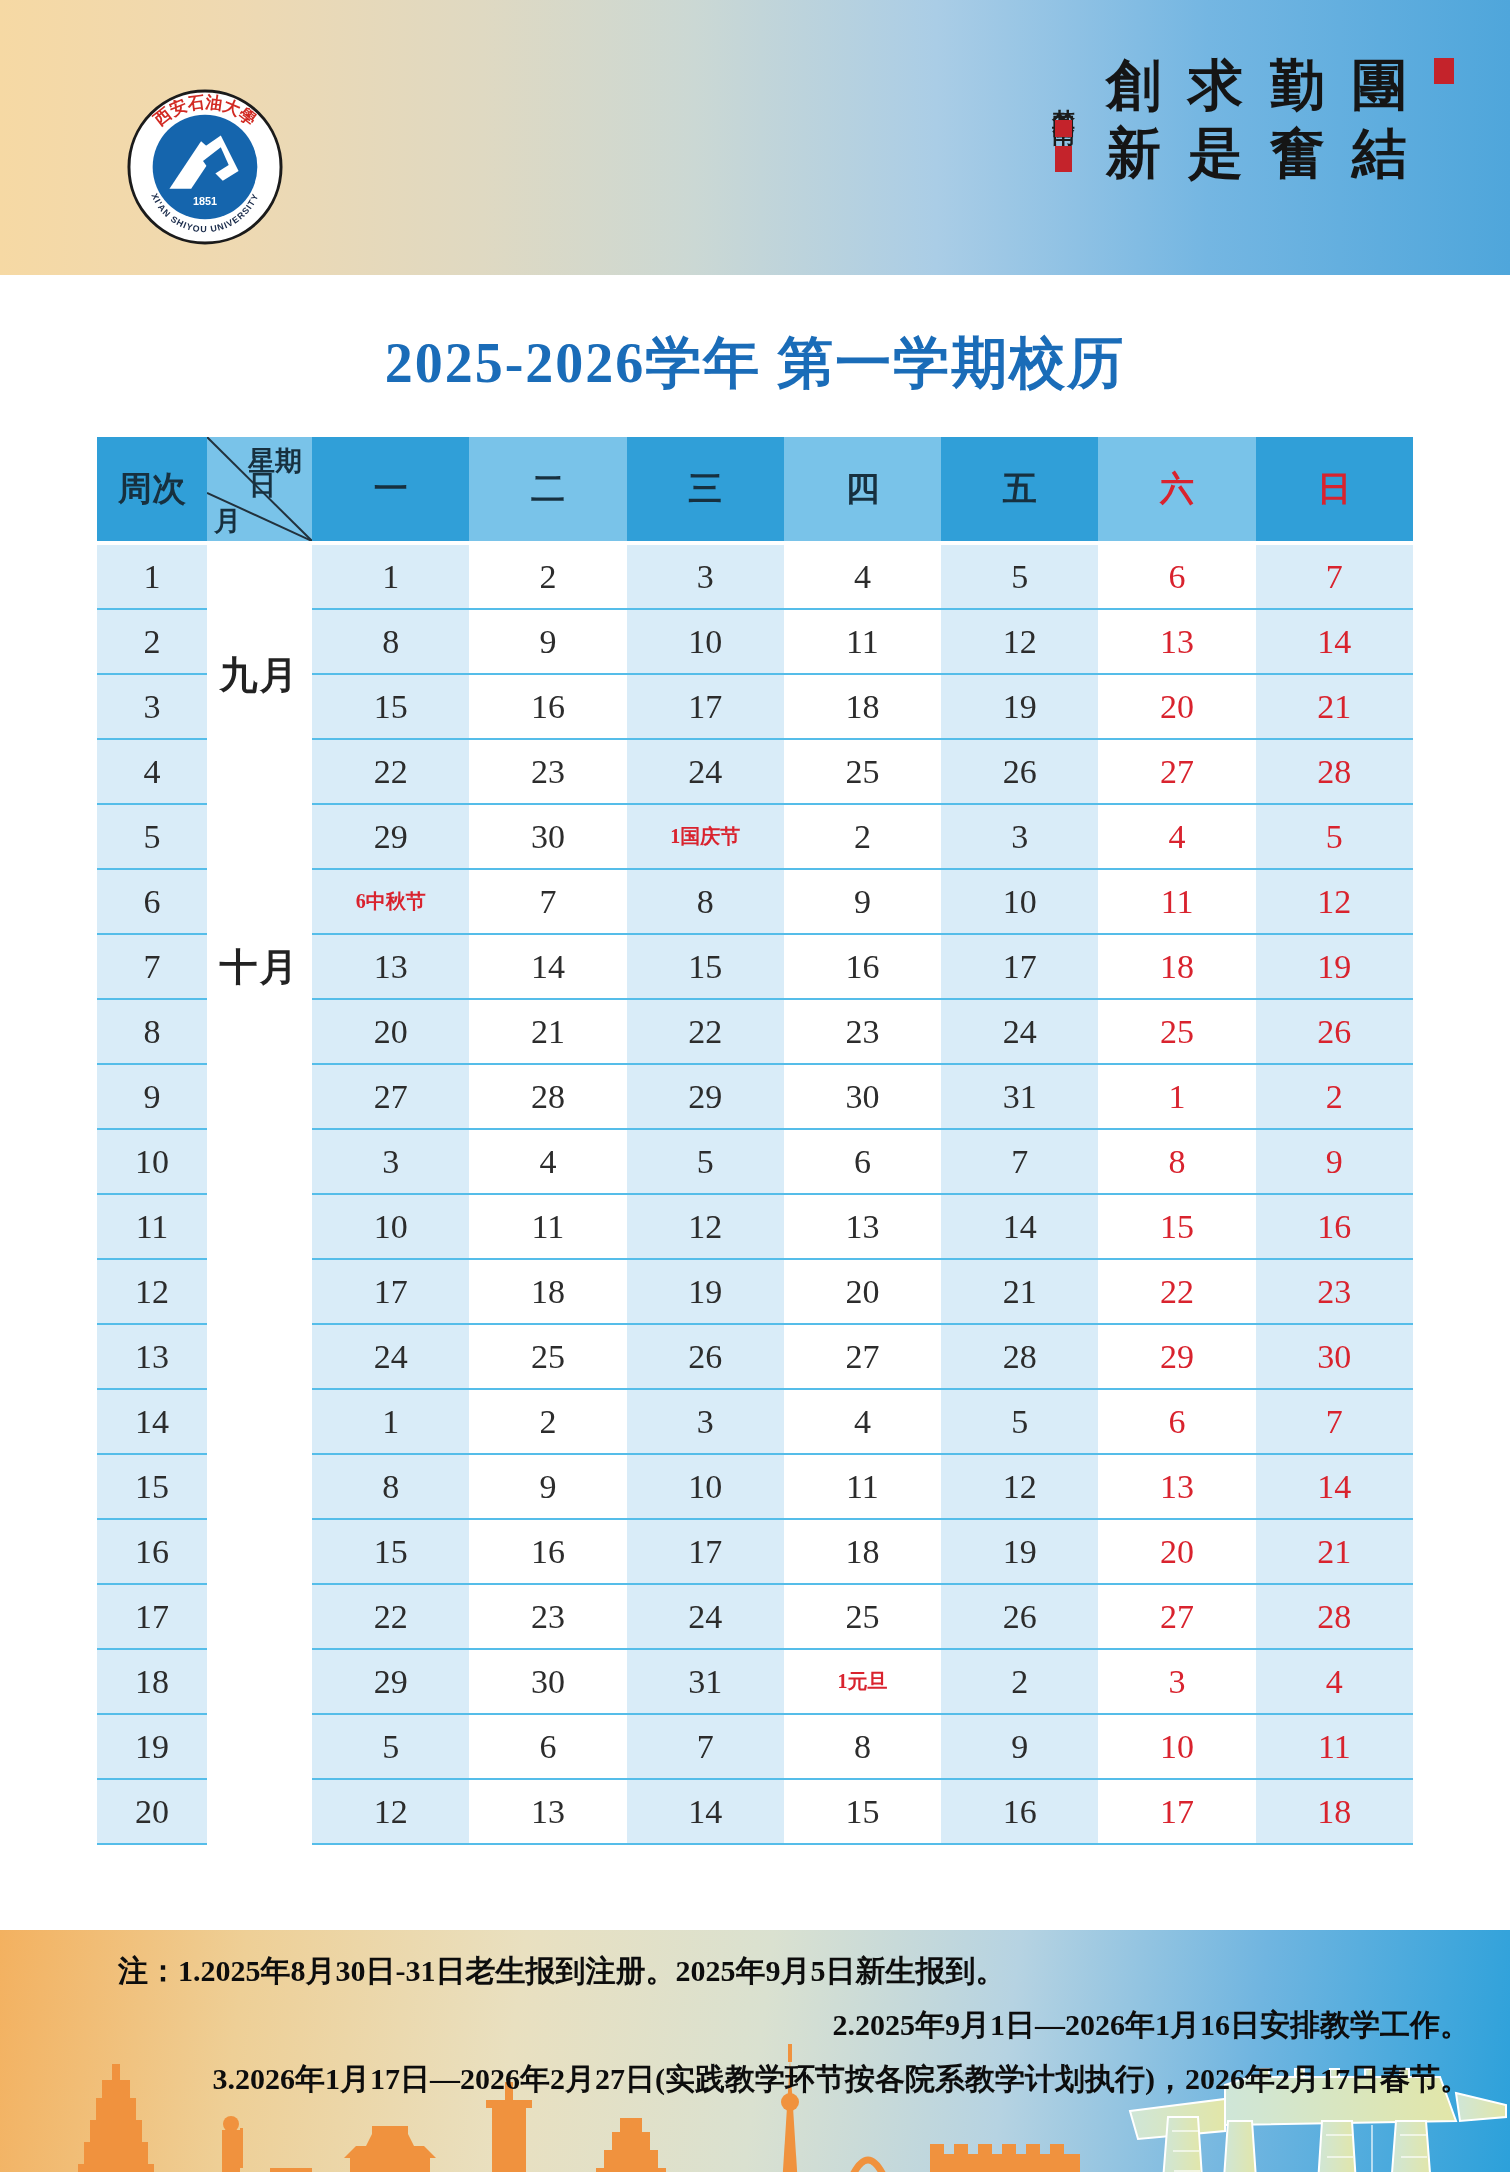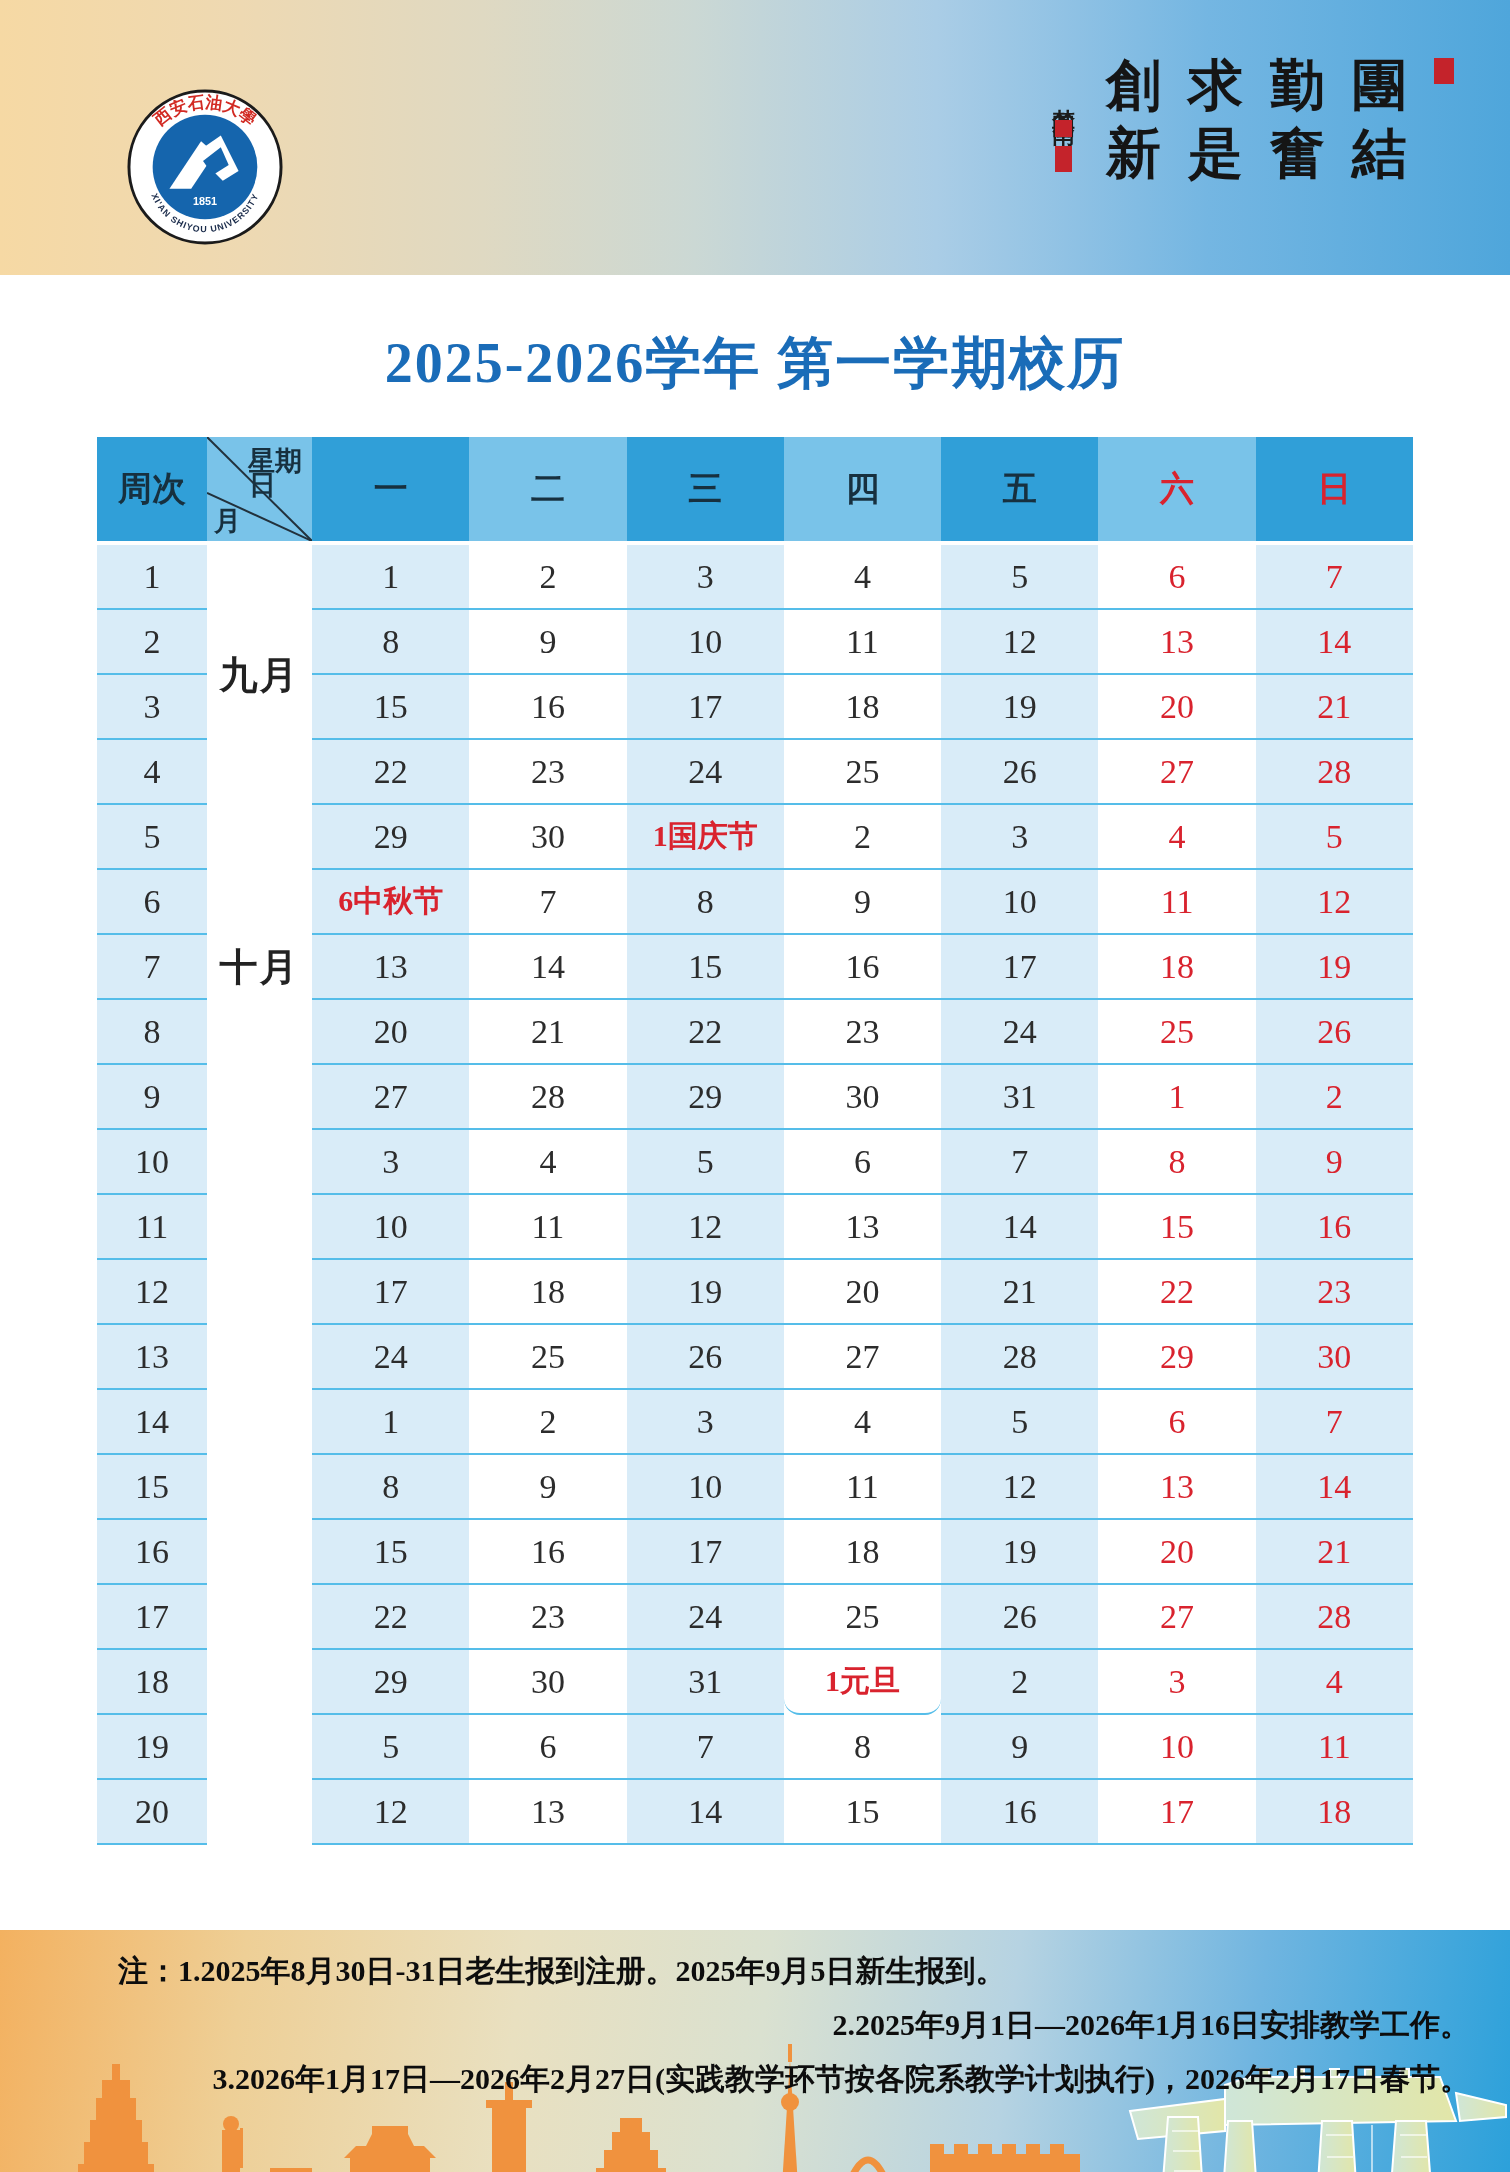--- a/index.html
+++ b/index.html
@@ -43,21 +43,21 @@
   .c-day{position:absolute;top:30px;left:42px;font-size:27px;}
   .c-mon{position:absolute;bottom:2px;left:7px;font-size:27px;}
   .wk{background:#d9ecf8;border-bottom:2px solid #55bde9;box-sizing:border-box;
       display:flex;align-items:center;justify-content:center;font-size:34px;color:#2c2c2c;}
   .mo{background:#ffffff;display:flex;align-items:center;justify-content:center;
       font-size:38px;font-weight:700;color:#222;letter-spacing:2px;}
   .dc{display:flex;align-items:center;justify-content:center;font-size:34px;color:#2c2c2c;
       border-bottom:2px solid #55bde9;box-sizing:border-box;background:#ffffff;}
   .dc.shade{background:#d9ecf8;}
   .dc.red{color:#d9232e;}
-  .dc.hol{font-size:30px;font-weight:600;}
+  .dc.hol{font-size:20px;font-weight:600;}
 
   
   .footer{position:absolute;left:0;top:1930px;width:100%;height:306px;
     background:linear-gradient(97deg,#f3b160 0%,#eecf96 16%,#e9e0c0 34%,#dae1d0 50%,#b6d3e2 66%,#70b5e0 82%,#2aa0da 100%);}
   .notes{position:relative;z-index:3;padding:14px 40px 0 118px;
          font-size:30px;font-weight:700;color:#0d0d0d;line-height:54px;}
   .note-line{white-space:nowrap;}
   .note-line.indent{padding-left:52px;text-align:right;}
   .skyline{position:absolute;left:0;bottom:0;z-index:1;}
   .gate{position:absolute;right:0;bottom:0;z-index:2;}
@@ -270,21 +270,21 @@
       <div class="dc" style="grid-area: 18 / 4;">23</div>
       <div class="dc shade" style="grid-area: 18 / 5;">24</div>
       <div class="dc" style="grid-area: 18 / 6;">25</div>
       <div class="dc shade" style="grid-area: 18 / 7;">26</div>
       <div class="dc red" style="grid-area: 18 / 8;">27</div>
       <div class="dc shade red" style="grid-area: 18 / 9;">28</div>
       <div class="wk" style="grid-area: 19 / 1;">18</div>
       <div class="dc shade" style="grid-area: 19 / 3;">29</div>
       <div class="dc" style="grid-area: 19 / 4;">30</div>
       <div class="dc shade" style="grid-area: 19 / 5;">31</div>
-      <div class="dc red hol" style="grid-area: 19 / 6; border-radius: 16px;">1元旦</div>
+      <div class="dc red hol" style="grid-area: 19 / 6;">1元旦</div>
       <div class="dc shade" style="grid-area: 19 / 7;">2</div>
       <div class="dc red" style="grid-area: 19 / 8;">3</div>
       <div class="dc shade red" style="grid-area: 19 / 9;">4</div>
       <div class="wk" style="grid-area: 20 / 1;">19</div>
       <div class="dc shade" style="grid-area: 20 / 3;">5</div>
       <div class="dc" style="grid-area: 20 / 4;">6</div>
       <div class="dc shade" style="grid-area: 20 / 5;">7</div>
       <div class="dc" style="grid-area: 20 / 6;">8</div>
       <div class="dc shade" style="grid-area: 20 / 7;">9</div>
       <div class="dc red" style="grid-area: 20 / 8;">10</div>

